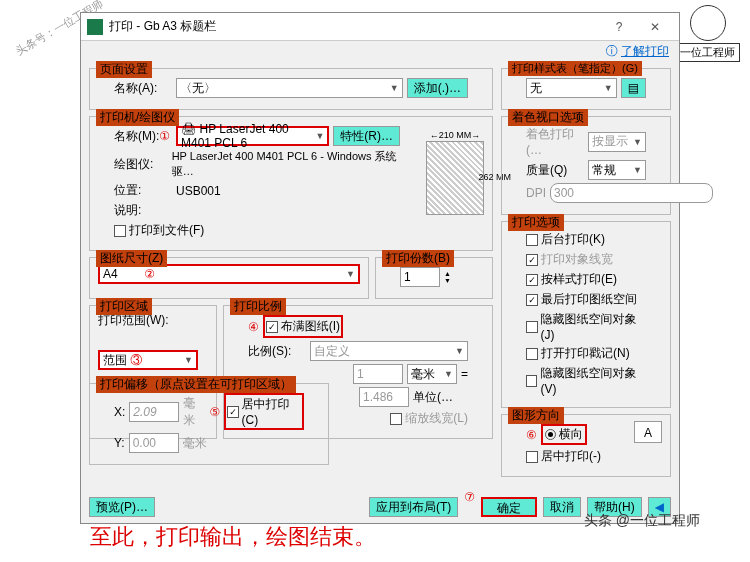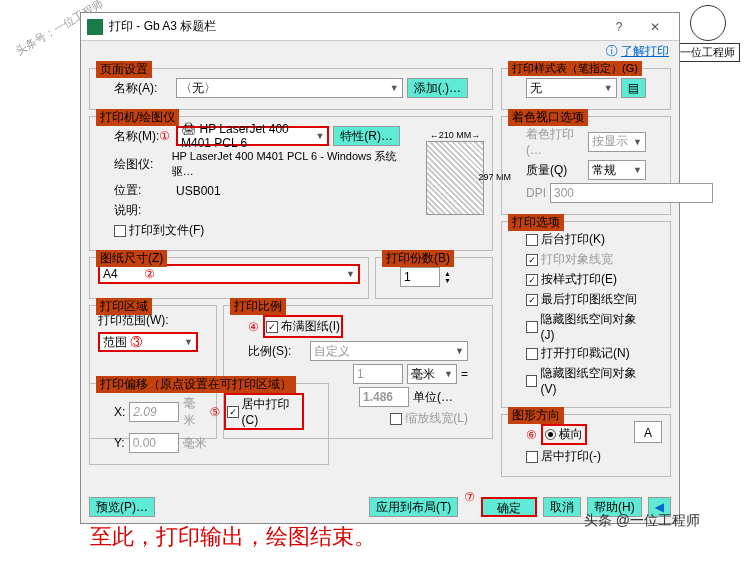--- a/index.html
+++ b/index.html
@@ -100,21 +100,21 @@
             <div class="row">
                 <span class="checkbox">
                   <span class="cb"></span>
                   <span>打印到文件(F)</span>
                 </span>
               </div>
           </div>
           <div style="padding-top:18px">
             <div class="preview">
               <div class="wlab">←210 MM→</div>
-              <div class="hlab">297 MM</div>
+              <div class="hlab">262 MM</div>
             </div>
           </div>
         </div>
       </div>
 
       <div style="display:flex;gap:6px">
         <div class="group" style="flex:1">
           <span class="group-title">图纸尺寸(Z)</span>
           <div class="sel hl">
               <span><span>A4</span>&nbsp;&nbsp;&nbsp;&nbsp;&nbsp;&nbsp;&nbsp;&nbsp;<span class="numcirc">②</span></span>
@@ -130,21 +130,21 @@
                 <span>▼</span>
               </span>
             </div>
         </div>
       </div>
 
       <div style="display:flex;gap:6px">
         <div class="group" style="width:128px">
           <span class="group-title">打印区域</span>
           <div>打印范围(W):</div>
-          <div class="sel hl" style="width:100px;margin-top:3px">
+          <div class="sel hl" style="width:100px;margin-top:21px">
               <span><span>范围</span> <span class="numcirc">③</span></span>
               <span class="arrow">▼</span>
             </div>
         </div>
         <div class="group" style="flex:1">
           <span class="group-title">打印比例</span>
           <div class="row">
               <span class="numcirc">④</span>
               <span class="checkbox hl" style="padding:1px">
                 <span class="cb on"></span>
@@ -160,21 +160,21 @@
             </div>
           <div class="row" style="justify-content:flex-end">
               <input class="inp disabled" style="width: 50px;" value="1">
               <div class="sel" style="width:50px">
                 <span>毫米</span>
                 <span class="arrow">▼</span>
               </div>
               <span>=</span>
             </div>
           <div class="row" style="justify-content:flex-end">
-              <input class="inp disabled" style="width: 50px; font-weight: bold;" value="1.486">
+              <input class="inp disabled" style="width: 50px;" value="1.486">
               <span style="width:55px">单位(…</span>
             </div>
           <div class="row" style="justify-content:flex-end">
               <span class="checkbox disabled">
                 <span class="cb"></span>
                 <span>缩放线宽(L)</span>
               </span>
             </div>
         </div>
       </div>
@@ -221,21 +221,21 @@
           </div>
         <div class="row">
             <label class="lbl">质量(Q)</label>
             <div class="sel" style="flex:1">
               <span>常规</span>
               <span class="arrow">▼</span>
             </div>
           </div>
         <div class="row">
             <label class="lbl disabled">DPI</label>
-            <input class="inp disabled" style="flex: 1 1 0%;" value="300">
+            <input class="inp disabled" style="flex: 1 1 0%; border-radius: 8px;" value="300">
           </div>
       </div>
       <div class="group">
         <span class="group-title">打印选项</span>
         <div id="optlist">
             <div class="row">
               <span class="checkbox">
                 <span class="cb"></span>
                 <span>后台打印(K)</span>
               </span>

